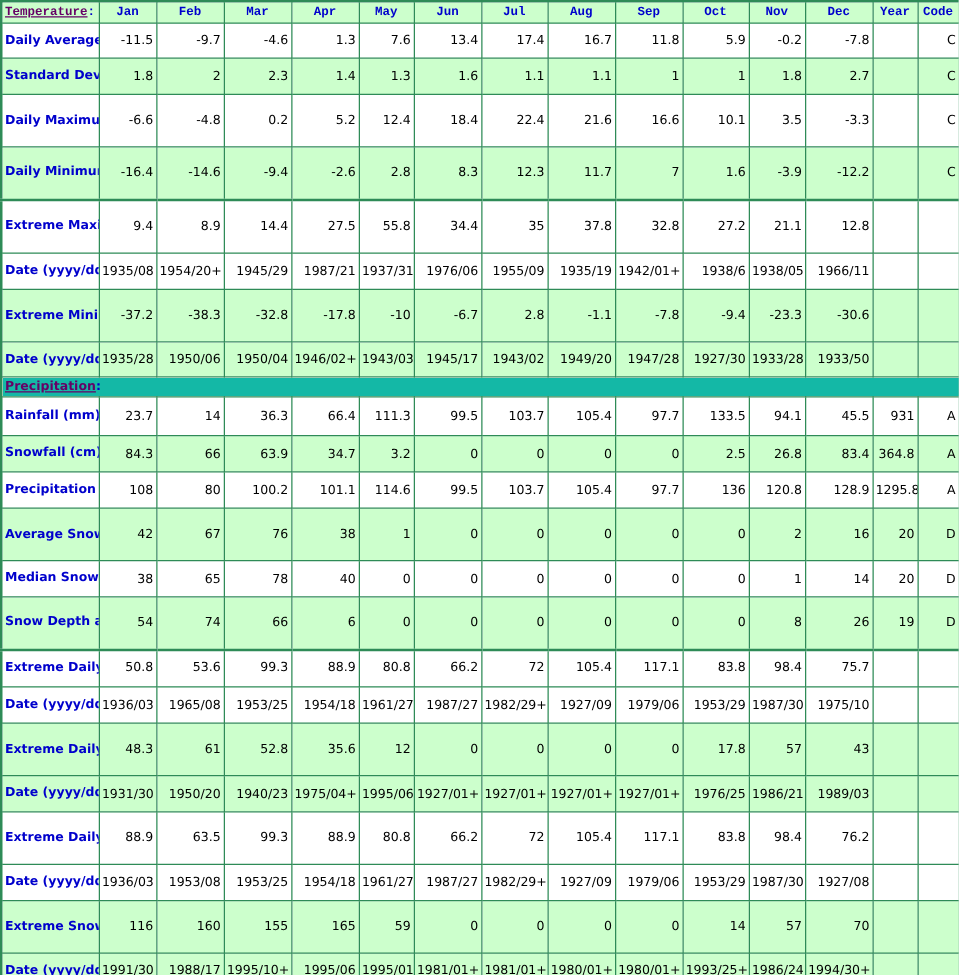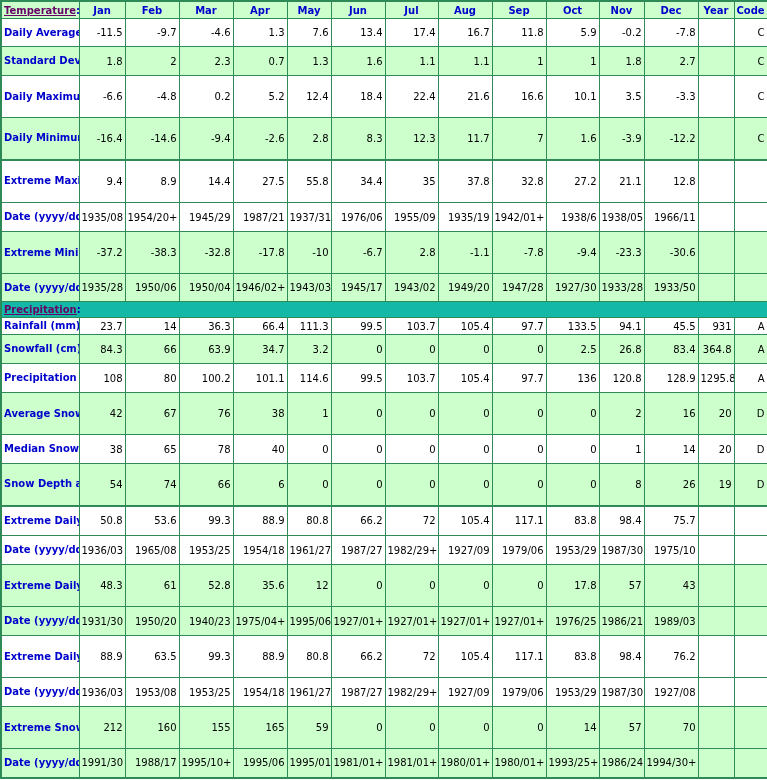--- a/index.html
+++ b/index.html
@@ -20,20 +20,21 @@
     overflow: hidden;
     white-space: nowrap;
   }
   th.col-head {
     background: #ccffcc;
     color: #0000cc;
     font-weight: bold;
     text-align: center;
     height: 16px;
     font-size: 10px;
+    font-family: Liberation Mono, monospace;
   }
   th.section-head {
     background: #14b8a6;
     text-align: left;
     font-weight: bold;
     height: 15px;
   }
   .section-link { color: #660066; text-decoration: underline; }
   .section-colon { color: #0000cc; }
   td.row-label {
@@ -109,21 +110,21 @@
         <td class="val">-0.2</td>
         <td class="val">-7.8</td>
         <td class="val"></td>
         <td class="val">C</td>
       </tr>
       <tr class="green" style="height: 29px;">
         <td class="row-label">Standard Deviation</td>
         <td class="val">1.8</td>
         <td class="val">2</td>
         <td class="val">2.3</td>
-        <td class="val">0.7</td>
+        <td class="val">1.4</td>
         <td class="val">1.3</td>
         <td class="val">1.6</td>
         <td class="val">1.1</td>
         <td class="val">1.1</td>
         <td class="val">1</td>
         <td class="val">1</td>
         <td class="val">1.8</td>
         <td class="val">2.7</td>
         <td class="val"></td>
         <td class="val">C</td>
@@ -226,21 +227,21 @@
         <td class="val">1947/28</td>
         <td class="val">1927/30</td>
         <td class="val">1933/28</td>
         <td class="val">1933/50</td>
         <td class="val"></td>
         <td class="val"></td>
       </tr>
       <tr class="green group-top">
         <th class="section-head" colspan="15"><a class="section-link">Precipitation</a><span class="section-colon">:</span></th>
       </tr>
-      <tr class="white" style="height: 17px; margin-left: 48px;">
+      <tr class="white" style="height: 31px; margin-left: 48px;">
         <td class="row-label">Rainfall (mm)</td>
         <td class="val">23.7</td>
         <td class="val">14</td>
         <td class="val">36.3</td>
         <td class="val">66.4</td>
         <td class="val">111.3</td>
         <td class="val">99.5</td>
         <td class="val">103.7</td>
         <td class="val">105.4</td>
         <td class="val">97.7</td>
@@ -432,21 +433,21 @@
         <td class="val">1927/09</td>
         <td class="val bold">1979/06</td>
         <td class="val">1953/29</td>
         <td class="val">1987/30</td>
         <td class="val">1927/08</td>
         <td class="val"></td>
         <td class="val"></td>
       </tr>
       <tr class="green" style="height: 42px;">
         <td class="row-label">Extreme Snow Depth (cm)</td>
-        <td class="val">212</td>
+        <td class="val">116</td>
         <td class="val">160</td>
         <td class="val">155</td>
         <td class="val bold">165</td>
         <td class="val">59</td>
         <td class="val">0</td>
         <td class="val">0</td>
         <td class="val">0</td>
         <td class="val">0</td>
         <td class="val">14</td>
         <td class="val">57</td>

